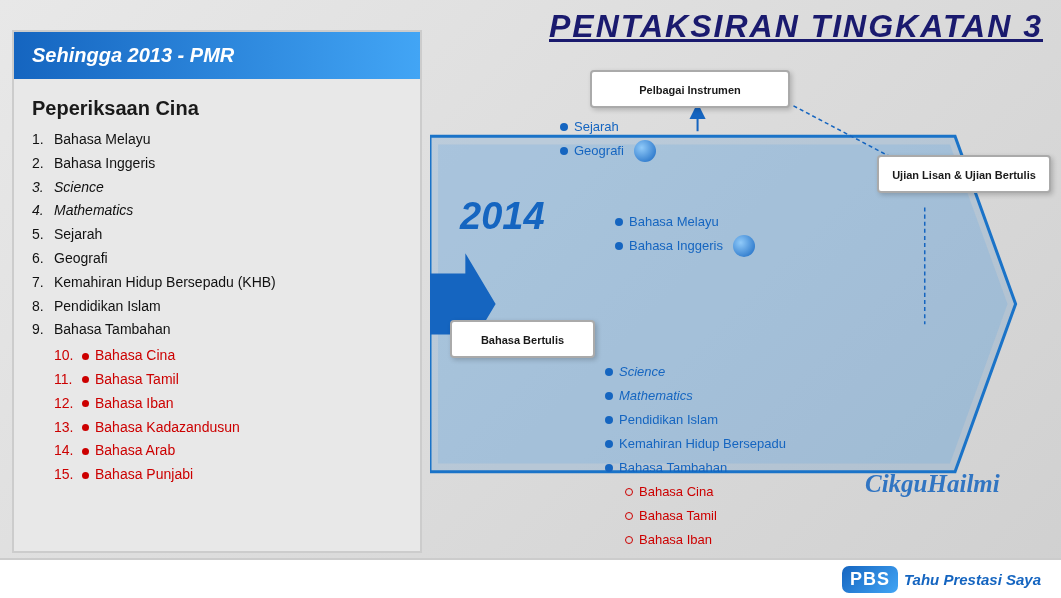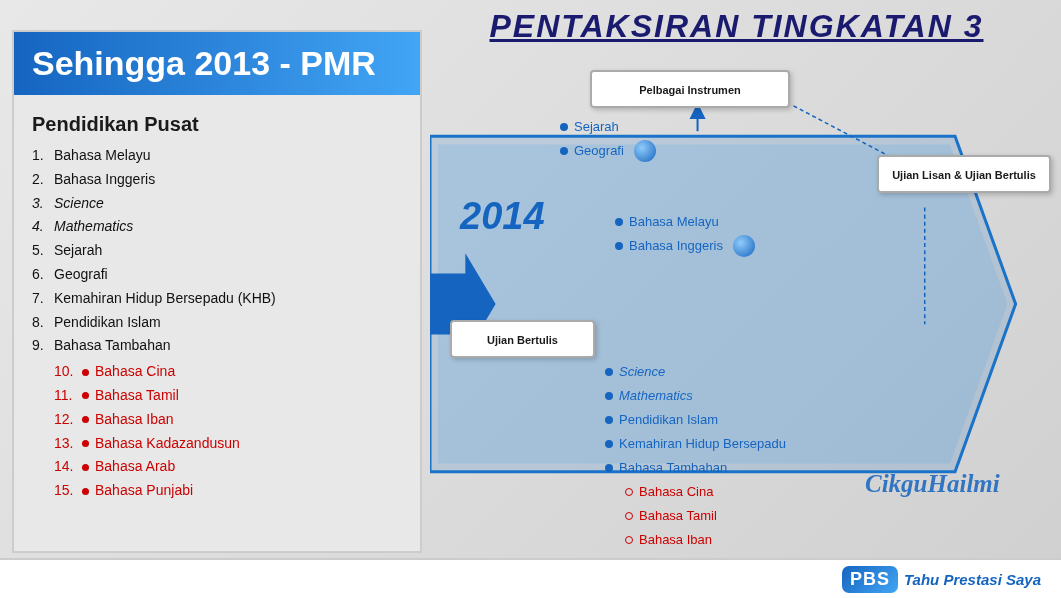--- a/index.html
+++ b/index.html
@@ -18,21 +18,21 @@
       inset: 0;
       background: linear-gradient(135deg, #e8e8e8 0%, #d0d0d0 100%);
     }
 
     
     .header {
       position: absolute;
       top: 8px;
       left: 430px;
       right: 18px;
-      text-align: center;
+      text-align: right;
     }
     .header-title {
       font-size: 32px;
       font-weight: 900;
       color: #1a1a6e;
       text-decoration: underline;
       letter-spacing: 2px;
       font-style: italic;
     }
 
@@ -46,23 +46,24 @@
       background: #e8e8e8;
       border: 2px solid #ccc;
     }
 
     .pmr-header {
       background: linear-gradient(to right, #1565c0, #42a5f5);
       padding: 12px 18px;
       margin-bottom: 10px;
     }
     .pmr-title {
-      font-size: 34px;
+      font-size: 20px;
       font-weight: bold;
       color: white;
+      font-style: italic;
     }
 
     .left-content {
       padding: 8px 18px;
     }
 
     .section-title {
       font-size: 20px;
       font-weight: bold;
       color: #1a1a1a;
@@ -301,21 +302,21 @@
 
 <div class="header">
   <span class="header-title">PENTAKSIRAN TINGKATAN 3</span>
 </div>
 
 <div class="left-panel">
   <div class="pmr-header">
     <span class="pmr-title">Sehingga 2013 - PMR</span>
   </div>
   <div class="left-content">
-    <div class="section-title">Pendidikan Pusat</div>
+    <div class="section-title">Peperiksaan Cina</div>
     <ol class="numbered-list">
       <li>Bahasa Melayu</li>
       <li>Bahasa Inggeris</li>
       <li class="italic-item">Science</li>
       <li class="italic-item">Mathematics</li>
       <li>Sejarah</li>
       <li>Geografi</li>
       <li>Kemahiran Hidup Bersepadu (KHB)</li>
       <li>Pendidikan Islam</li>
       <li>Bahasa Tambahan
@@ -361,21 +362,21 @@
 
   <div class="info-box box-pelbagai">
     <span class="box-title">Pelbagai Instrumen</span>
   </div>
 
   <div class="info-box box-ujian-lisan">
     <span class="box-title">Ujian Lisan &amp; Ujian Bertulis</span>
   </div>
 
   <div class="info-box box-ujian-bertulis">
-    <span class="box-title">Ujian Bertulis</span>
+    <span class="box-title">Bahasa Bertulis</span>
   </div>
 
   <div class="right-items ri-top">
     <div class="ri-item">
       <span class="ri-dot"></span>
       <span>Sejarah</span>
     </div>
     <div class="ri-item">
       <span class="ri-dot"></span>
       <span>Geografi</span>

